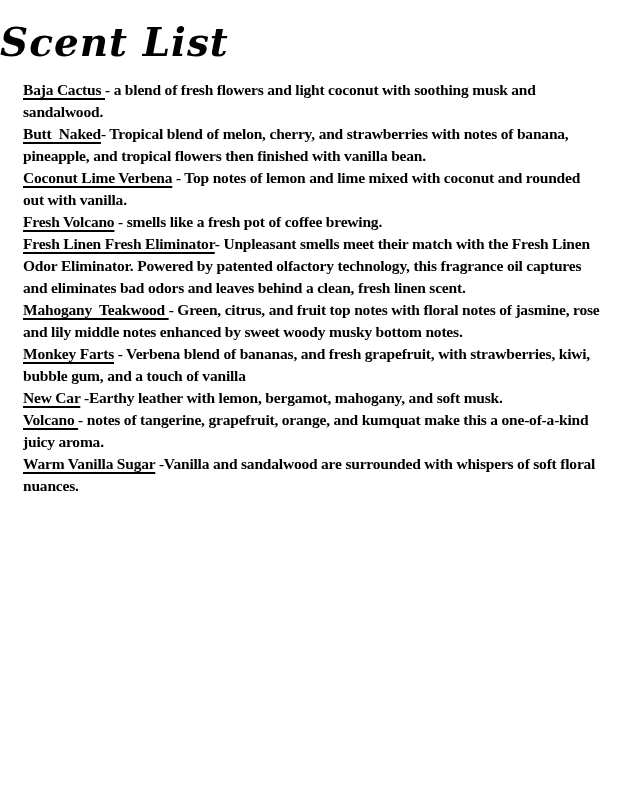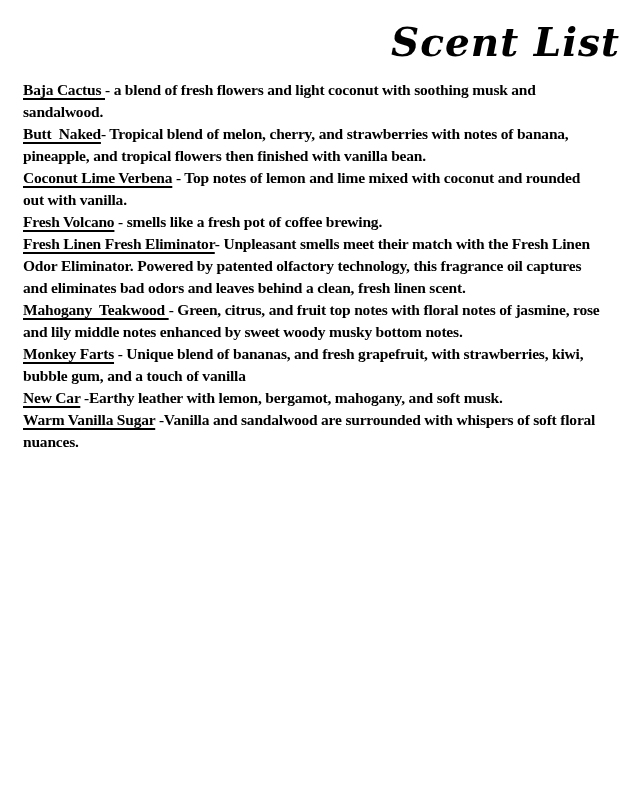--- a/index.html
+++ b/index.html
@@ -13,21 +13,21 @@
     height: 803px;
     background: #ffffff;
     overflow: hidden;
     color: #000000;
   }
   .title {
     position: absolute;
     top: 16px;
     left: 0;
     width: 100%;
-    text-align: right;
+    text-align: left;
     font-family: "DejaVu Serif", serif;
     font-style: italic;
     font-weight: 700;
     font-size: 39px;
     line-height: 52px;
     letter-spacing: 1px;
   }
   .content {
     position: absolute;
     top: 79px;
@@ -55,17 +55,18 @@
 <div class="page">
   <div class="title">Scent List</div>
 
   <div class="content">
     <p class="scent"><span class="scent-name">Baja Cactus </span><span class="scent-desc">- a blend of fresh flowers and light coconut with soothing musk and sandalwood.</span></p>
     <p class="scent"><span class="scent-name">Butt  Naked</span><span class="scent-desc">- Tropical blend of melon, cherry, and strawberries with notes of banana, pineapple, and tropical flowers then finished with vanilla bean.</span></p>
     <p class="scent"><span class="scent-name">Coconut Lime Verbena</span><span class="scent-desc"> - Top notes of lemon and lime mixed with coconut and rounded out with vanilla.</span></p>
     <p class="scent"><span class="scent-name">Fresh Volcano</span><span class="scent-desc"> - smells like a fresh pot of coffee brewing.</span></p>
     <p class="scent"><span class="scent-name">Fresh Linen Fresh Eliminator</span><span class="scent-desc">- Unpleasant smells meet their match with the Fresh Linen Odor Eliminator. Powered by patented olfactory technology, this fragrance oil captures and eliminates bad odors and leaves behind a clean, fresh linen scent.</span></p>
     <p class="scent"><span class="scent-name">Mahogany  Teakwood </span><span class="scent-desc">- Green, citrus, and fruit top notes with floral notes of jasmine, rose and lily middle notes enhanced by sweet woody musky bottom notes.</span></p>
-    <p class="scent"><span class="scent-name">Monkey Farts</span><span class="scent-desc"> - Unique blend of bananas, and fresh grapefruit, with strawberries, kiwi, bubble gum, and a touch of vanilla</span></p>
+    <p class="scent"><span class="scent-name">Monkey Farts</span><span class="scent-desc"> - Verbena blend of bananas, and fresh grapefruit, with strawberries, kiwi, bubble gum, and a touch of vanilla</span></p>
     <p class="scent"><span class="scent-name">New Car</span><span class="scent-desc"> -Earthy leather with lemon, bergamot, mahogany, and soft musk.</span></p>
+    <p class="scent"><span class="scent-name">Volcano </span><span class="scent-desc">- notes of tangerine, grapefruit, orange, and kumquat make this a one-of-a-kind juicy aroma.</span></p>
     <p class="scent"><span class="scent-name">Warm Vanilla Sugar</span><span class="scent-desc"> -Vanilla and sandalwood are surrounded with whispers of soft floral nuances.</span></p>
   </div>
 </div>
 
 </body></html>

